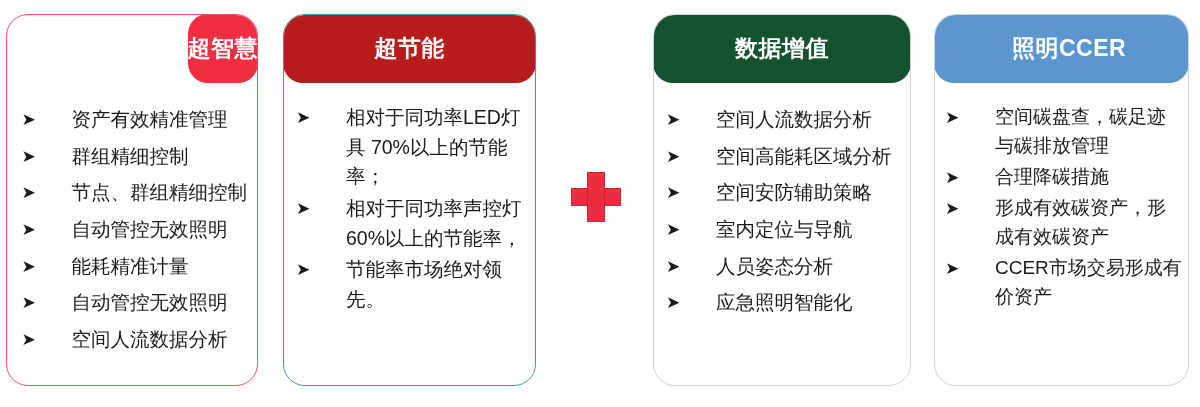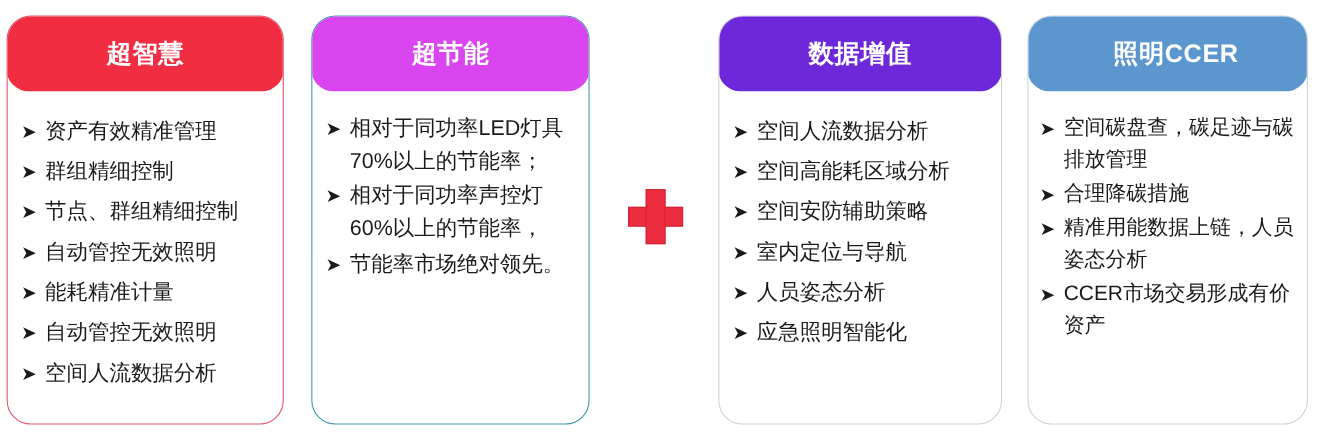--- a/index.html
+++ b/index.html
@@ -78,35 +78,36 @@
     flex: 0 0 auto;
     width: 22px;
     font-size: 17px;
     line-height: 1.72;
     color: #1a1a1a;
     text-align: left;
   }
 
   .bullet-text {
     flex: 1 1 auto;
-  }
-
-  
-  #card-1 { left: 6px; width: 252px; border-color: #e8546a; }
+    margin-left: 28px;
+  }
+
+  
+  #card-1 { left: 6px; width: 252px; border-color: #e8546a; align-items: flex-end; }
   #card-1 .card-header { background: #f02d41; }
 
   
   #card-2 { left: 283px; width: 253px; border-color: #3f97ab; }
-  #card-2 .card-header { background: #d946ef; }
+  #card-2 .card-header { background: #b91c1c; }
   #card-2 .card-body { padding-top: 20px; }
   #card-2 ul.bullets li { margin-bottom: 2px; }
 
   
   #card-3 { left: 653px; width: 258px; border-color: #d2d2d2; }
-  #card-3 .card-header { background: #6d28d9; }
+  #card-3 .card-header { background: #14532d; }
 
   
   #card-4 { left: 934px; width: 255px; border-color: #c9d3de; }
   #card-4 .card-header { background: #5b96cf; padding-left: 15px; }
   #card-4 .card-body { padding-top: 20px; padding-left: 10px; padding-right: 6px; }
   #card-4 ul.bullets li { margin-bottom: 2px; font-size: 19px; }
 
   
   #plus-sign {
     position: absolute;
@@ -247,21 +248,21 @@
         <li>
           <span class="bullet-icon">➤</span>
           <span class="bullet-text">空间碳盘查，碳足迹与碳排放管理</span>
         </li>
         <li>
           <span class="bullet-icon">➤</span>
           <span class="bullet-text">合理降碳措施</span>
         </li>
         <li>
           <span class="bullet-icon">➤</span>
-          <span class="bullet-text">精准用能数据上链，人员姿态分析</span>
+          <span class="bullet-text">形成有效碳资产，形成有效碳资产</span>
         </li>
         <li>
           <span class="bullet-icon">➤</span>
           <span class="bullet-text">CCER市场交易形成有价资产</span>
         </li>
       </ul>
     </div>
   </div>
 
 </div>

